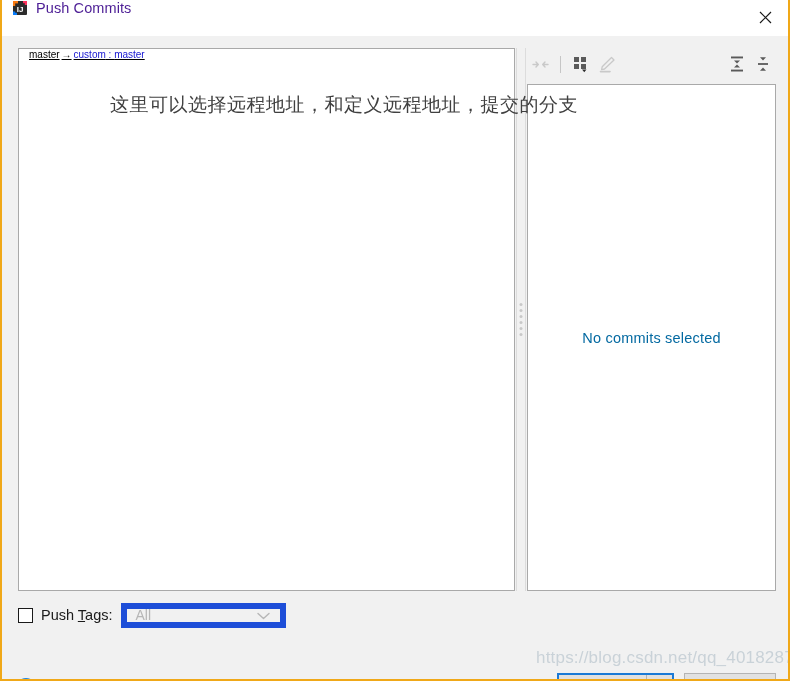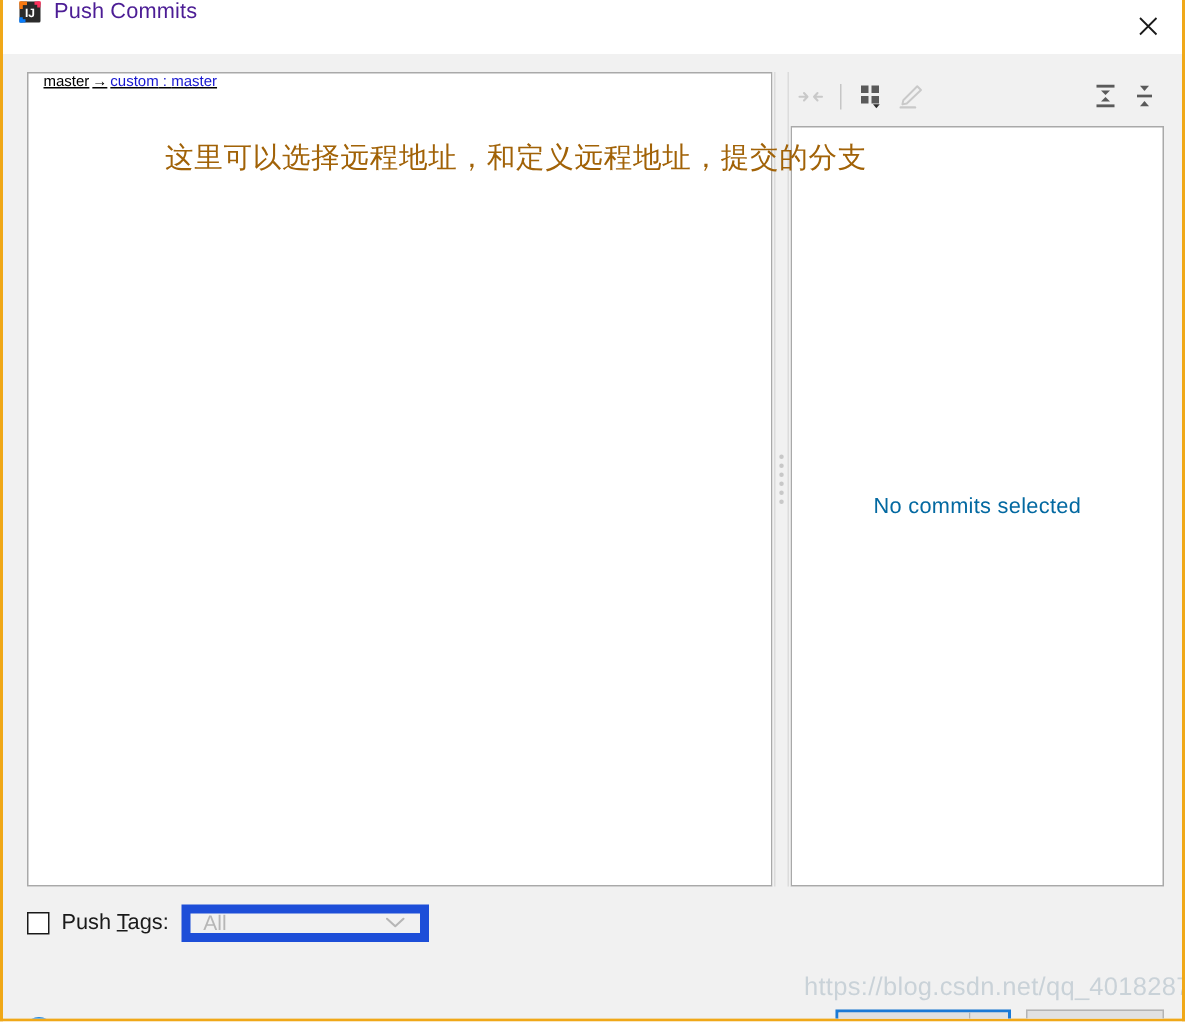--- a/index.html
+++ b/index.html
@@ -73,21 +73,21 @@
     cursor: pointer;
   }
   #branch-row .colon { color: #1515d0; }
 
   
   #annotation {
     position: absolute;
     left: 108px; top: 92px;
     font-family: "DejaVu Sans", "Liberation Sans", sans-serif;
     font-size: 19px;
-    color: #a16207;
+    color: #404040;
     white-space: nowrap;
     letter-spacing: 0.5px;
     z-index: 30;
     pointer-events: none;
   }
 
   
   #splitter {
     position: absolute;
     left: 513px; top: 12px;

